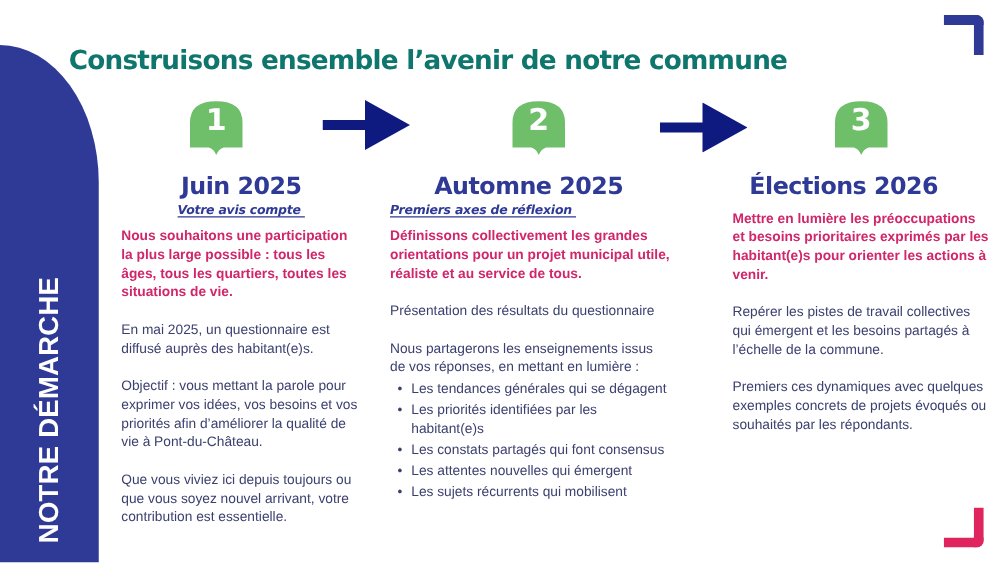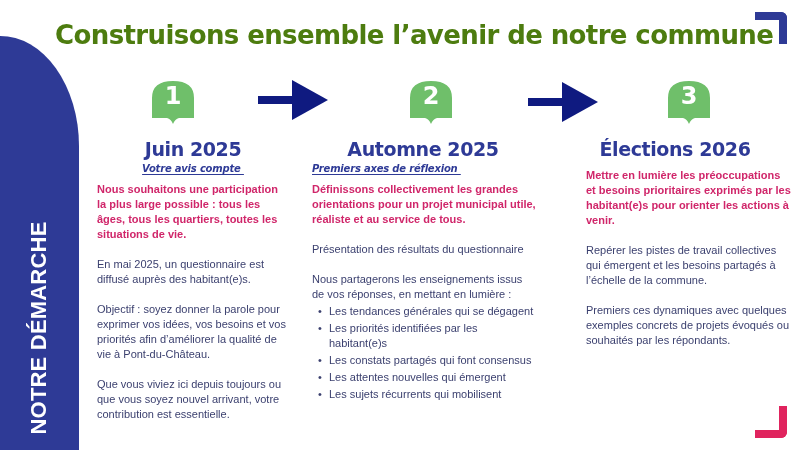--- a/index.html
+++ b/index.html
@@ -25,23 +25,23 @@
       border-top: 8px solid #2e3a96; border-right: 8px solid #2e3a96;
       border-top-right-radius: 6px;
     }
     .corner-br {
       position: absolute; left: 755px; top: 406px; width: 32px; height: 32px;
       border-bottom: 8px solid #e0245e; border-right: 8px solid #e0245e;
       border-bottom-right-radius: 6px;
     }
 
     .title {
-      position: absolute; left: 55px; top: 20px; width: 680px;
+      position: absolute; left: 55px; top: 36px; width: 680px;
       font-family: "DejaVu Sans", sans-serif; font-weight: bold;
-      font-size: 26px; color: #4d7c0f; letter-spacing: -0.6px; white-space: nowrap;
+      font-size: 21px; color: #0f766e; letter-spacing: -0.6px; white-space: nowrap;
     }
 
     .badge {
       position: absolute; width: 46px; height: 46px;
     }
     .badge svg { width: 46px; height: 46px; display: block; }
     .badge-num {
       position: absolute; left: 0; top: 4px; width: 46px; text-align: center;
       color: #ffffff; font-family: "DejaVu Sans", sans-serif; font-weight: bold; font-size: 24px;
     }
@@ -113,21 +113,21 @@
   </svg>
   <div class="badge-num">3</div>
 </div>
 
 <div class="col" style="left:96px; width:194px;">
   <div class="col-heading">Juin 2025</div>
   <div class="col-sub">Votre avis compte </div>
   <div class="col-body" style="padding-left:1px;">
     <div class="lead">Nous souhaitons une participation la plus large possible : tous les âges, tous les quartiers, toutes les situations de vie.</div>
     <div class="para">En mai 2025, un questionnaire est diffusé auprès des habitant(e)s.</div>
-    <div class="para">Objectif : soyez donner la parole pour exprimer vos idées, vos besoins et vos priorités afin d’améliorer la qualité de vie à Pont-du-Château.</div>
+    <div class="para">Objectif : vous mettant la parole pour exprimer vos idées, vos besoins et vos priorités afin d’améliorer la qualité de vie à Pont-du-Château.</div>
     <div class="para">Que vous viviez ici depuis toujours ou que vous soyez nouvel arrivant, votre contribution est essentielle.</div>
   </div>
 </div>
 
 <div class="col" style="left:312px; width:225px;">
   <div class="col-heading" style="margin-left:-14px; text-align:center; width:250px;">Automne 2025</div>
   <div class="col-sub" style="text-align:left;">Premiers axes de réflexion </div>
   <div class="col-body">
     <div class="lead">Définissons collectivement les grandes orientations pour un projet municipal utile, réaliste et au service de tous.</div>
     <div class="para">Présentation des résultats du questionnaire</div>

